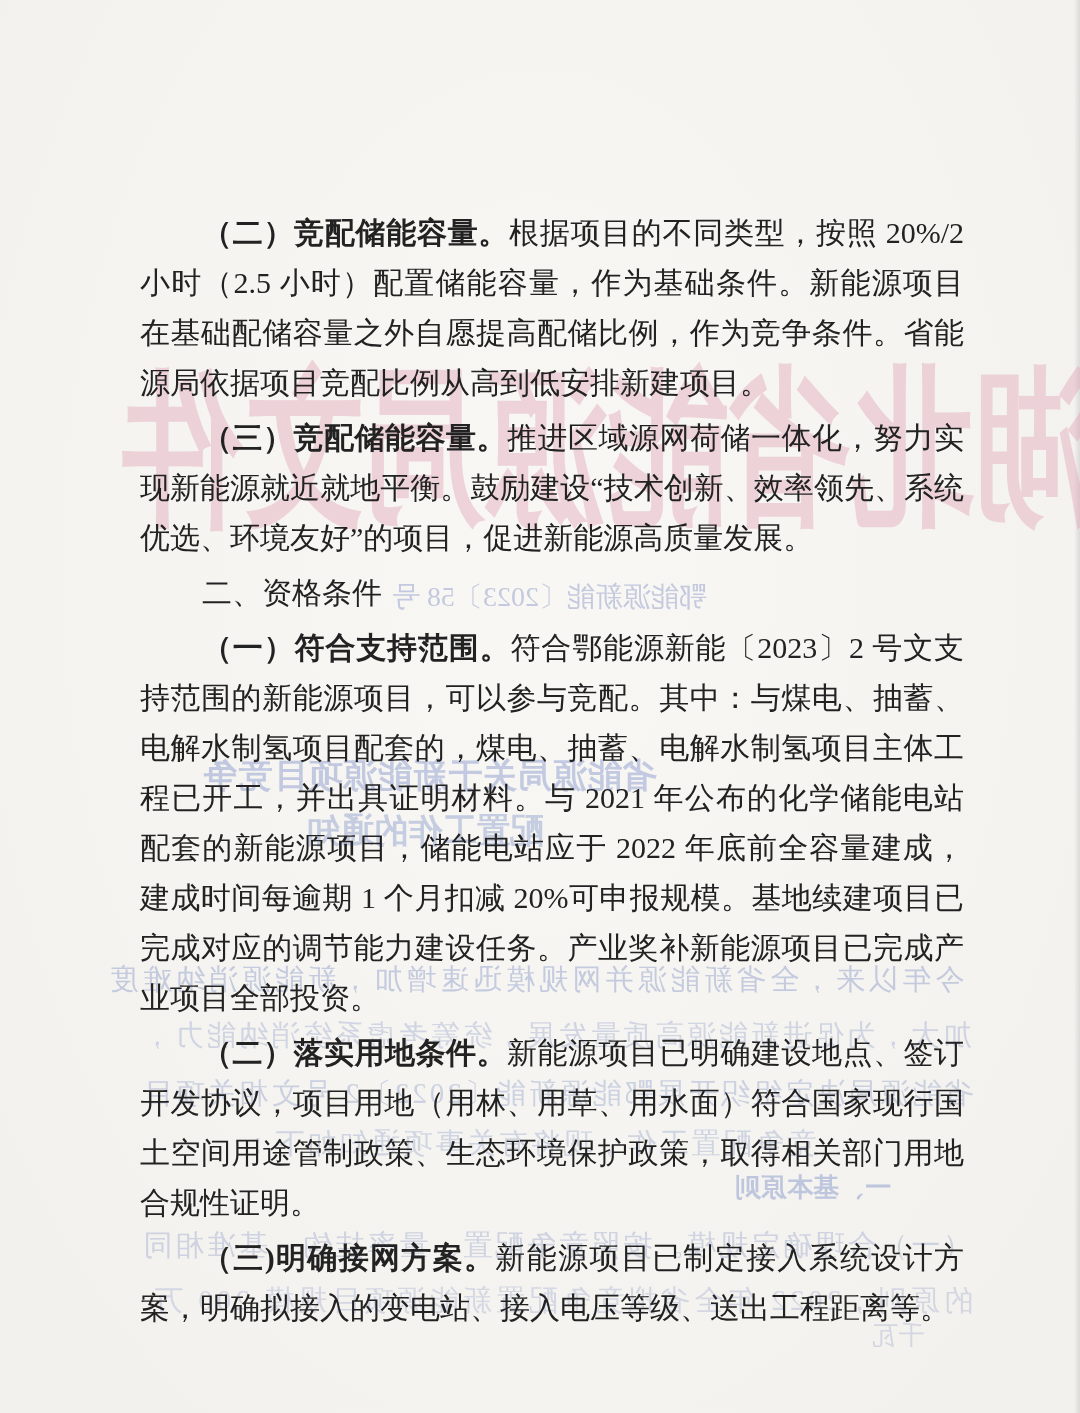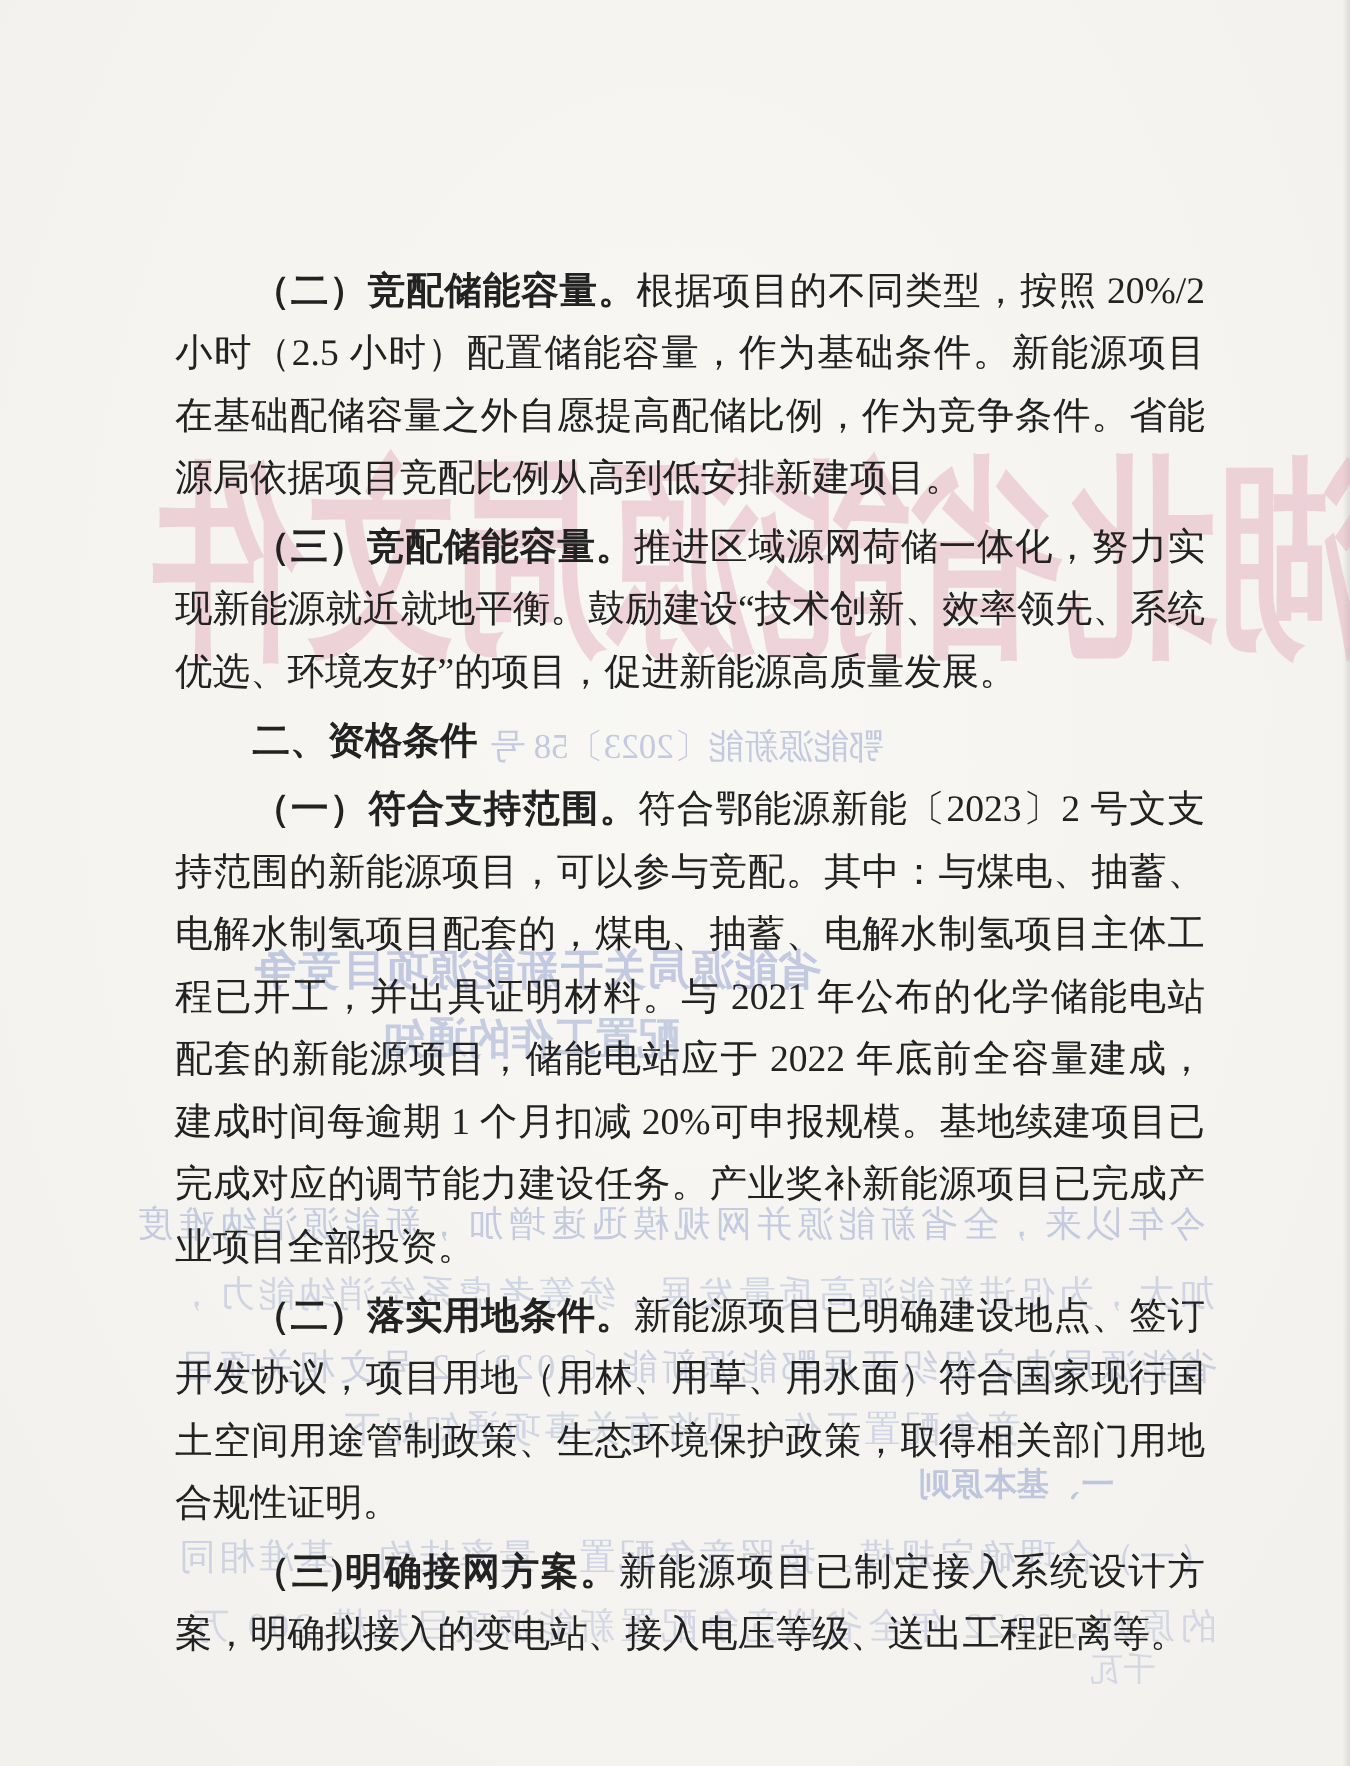--- a/index.html
+++ b/index.html
@@ -23,21 +23,21 @@
     position:absolute;top:208px;left:140px;width:824px;
     font-size:30px;line-height:50px;color:#222;
     text-align:justify;text-justify:inter-ideograph;
     z-index:3;
   }
   .doc-text p{margin:0;text-indent:62px;}
   .doc-text p + p, .doc-text h2 + p, .doc-text p + h2{margin-top:5px;}
   .doc-text b{font-weight:bold;}
   .doc-text h2{
     margin:5px 0 0 0;font-size:30px;line-height:50px;
-    font-weight:bold;text-indent:62px;
+    font-weight:normal;text-indent:62px;
     font-family:"Liberation Sans","DejaVu Sans",sans-serif;
   }
 
   
   .bleed{
     position:absolute;white-space:nowrap;pointer-events:none;
     transform:scaleX(-1);z-index:1;
     font-family:"Liberation Serif","DejaVu Serif",serif;
   }
   .bleed-header{

